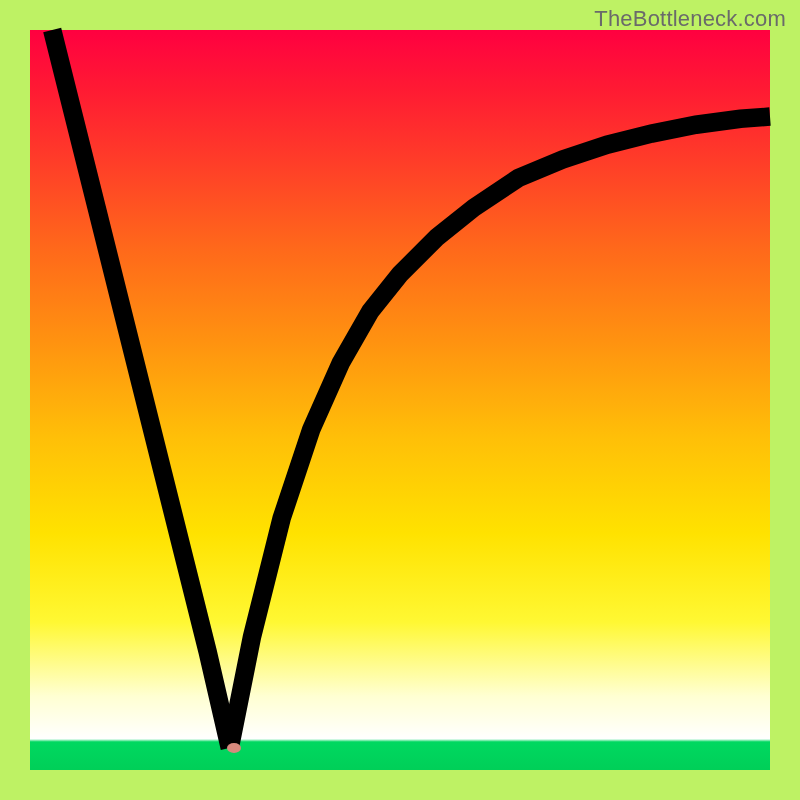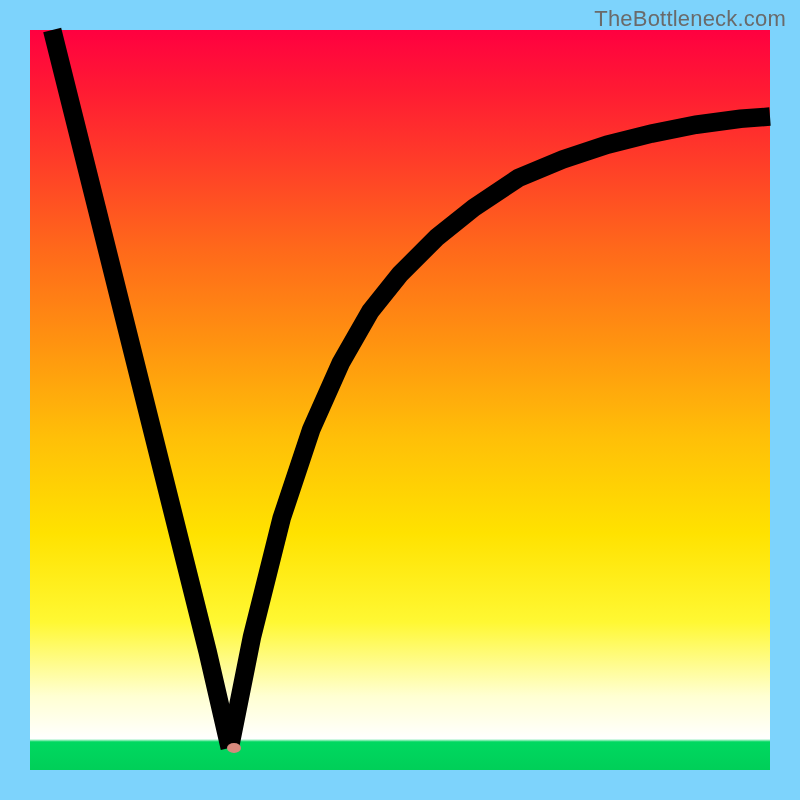--- a/index.html
+++ b/index.html
@@ -1,21 +1,21 @@
 <!DOCTYPE html>
 <html><head>
 <meta charset="utf-8">
 <style>
   * { margin: 0; padding: 0; box-sizing: border-box; }
   html, body { width: 800px; height: 800px; overflow: hidden; background: #000; }
   .frame {
     position: relative;
     width: 800px;
     height: 800px;
-    background: #7dd3fc;
+    background: #bef264;
   }
   .watermark {
     position: absolute;
     top: 6px;
     right: 14px;
     font-family: Arial, Helvetica, sans-serif;
     font-size: 22px;
     color: #6a6a6a;
     font-weight: 400;
     letter-spacing: 0.2px;

